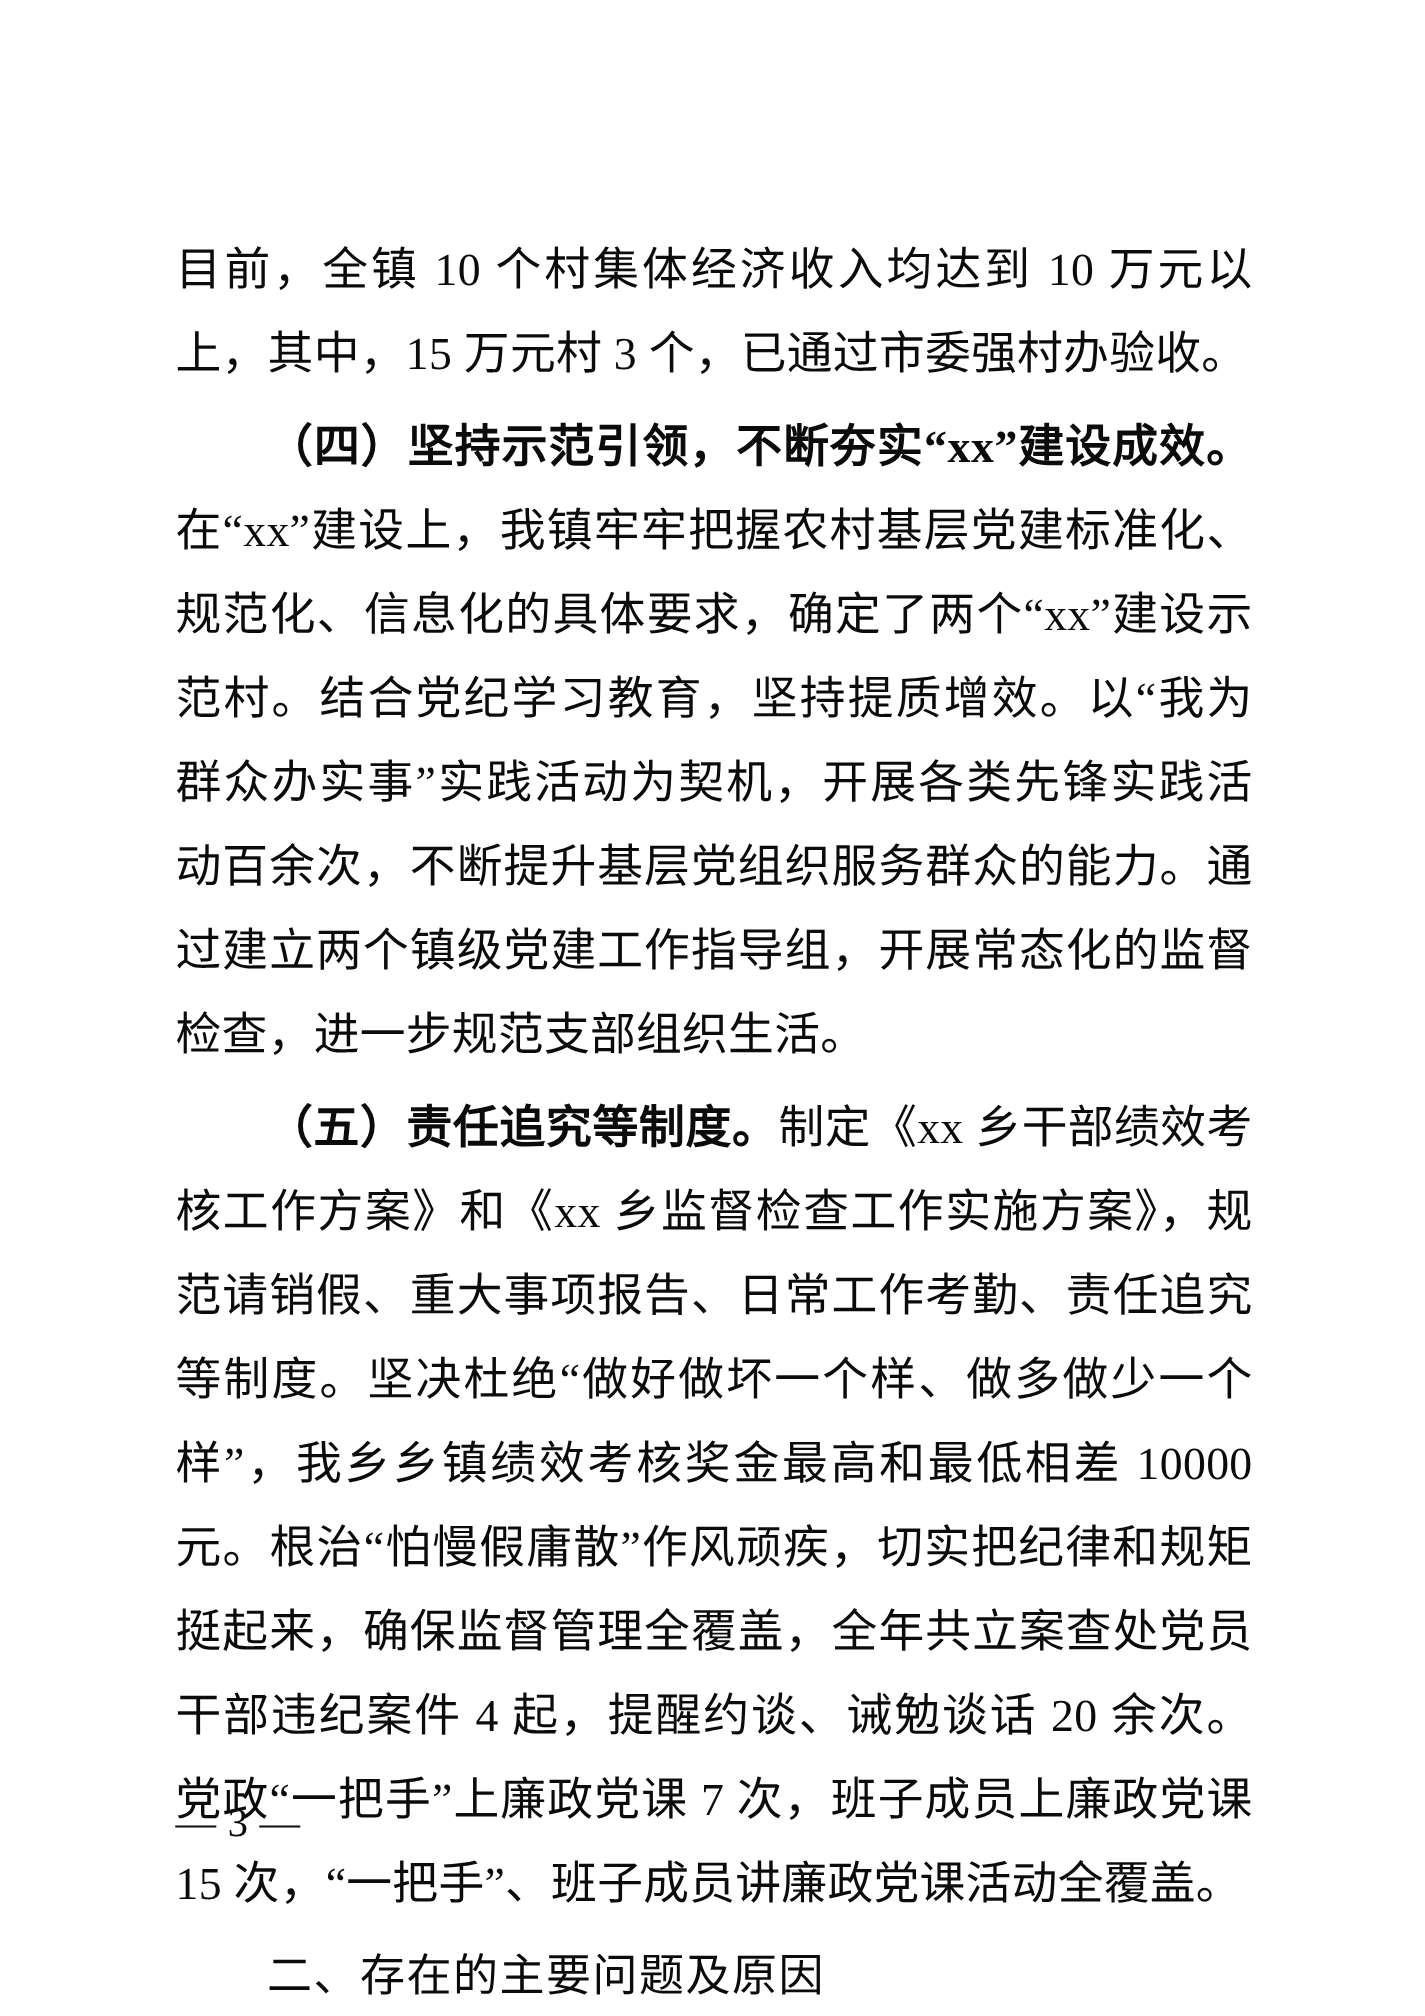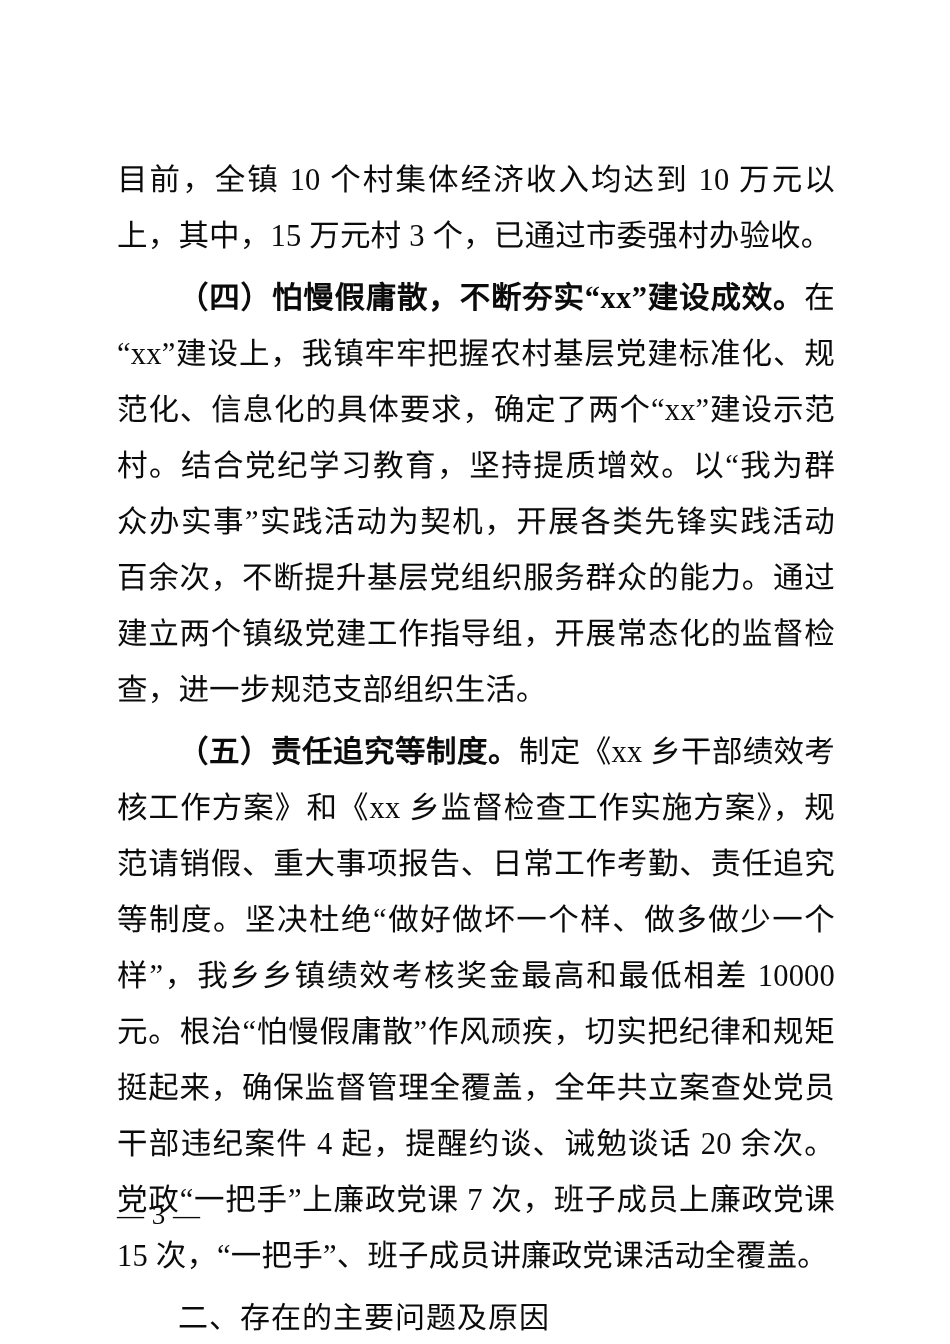--- a/index.html
+++ b/index.html
@@ -92,21 +92,21 @@
 <body>
 
 <div class="page">
 
   <div class="content">
 
     <p class="para"><span>目前，全镇 10 个村集体经济收入均达到 10 万元以上，其中，15 万元村 3 个，已通过市委强村办验收。</span></p>
 
     <div class="gap-sm"></div>
 
-    <p class="para indent"><span class="lead">（四）怕慢假庸散，不断夯实“xx”建设成效。</span><span>在“xx”建设上，我镇牢牢把握农村基层党建标准化、规范化、信息化的具体要求，确定了两个“xx”建设示范村。结合党纪学习教育，坚持提质增效。以“我为群众办实事”实践活动为契机，开展各类先锋实践活动百余次，不断提升基层党组织服务群众的能力。通过建立两个镇级党建工作指导组，开展常态化的监督检查，进一步规范支部组织生活。</span></p>
+    <p class="para indent"><span class="lead">（四）坚持示范引领，不断夯实“xx”建设成效。</span><span>在“xx”建设上，我镇牢牢把握农村基层党建标准化、规范化、信息化的具体要求，确定了两个“xx”建设示范村。结合党纪学习教育，坚持提质增效。以“我为群众办实事”实践活动为契机，开展各类先锋实践活动百余次，不断提升基层党组织服务群众的能力。通过建立两个镇级党建工作指导组，开展常态化的监督检查，进一步规范支部组织生活。</span></p>
 
     <div class="gap-sm"></div>
 
     <p class="para indent"><span class="lead">（五）责任追究等制度。</span><span>制定《xx 乡干部绩效考核工作方案》和《xx 乡监督检查工作实施方案》，规范请销假、重大事项报告、日常工作考勤、责任追究等制度。坚决杜绝“做好做坏一个样、做多做少一个样”，我乡乡镇绩效考核奖金最高和最低相差 10000 元。根治“怕慢假庸散”作风顽疾，切实把纪律和规矩挺起来，确保监督管理全覆盖，全年共立案查处党员干部违纪案件 4 起，提醒约谈、诫勉谈话 20 余次。党政“一把手”上廉政党课 7 次，班子成员上廉政党课 15 次，“一把手”、班子成员讲廉政党课活动全覆盖。</span></p>
 
     <div class="gap-sm"></div>
 
     <p class="section-heading">二、存在的主要问题及原因</p>
 
   </div>

